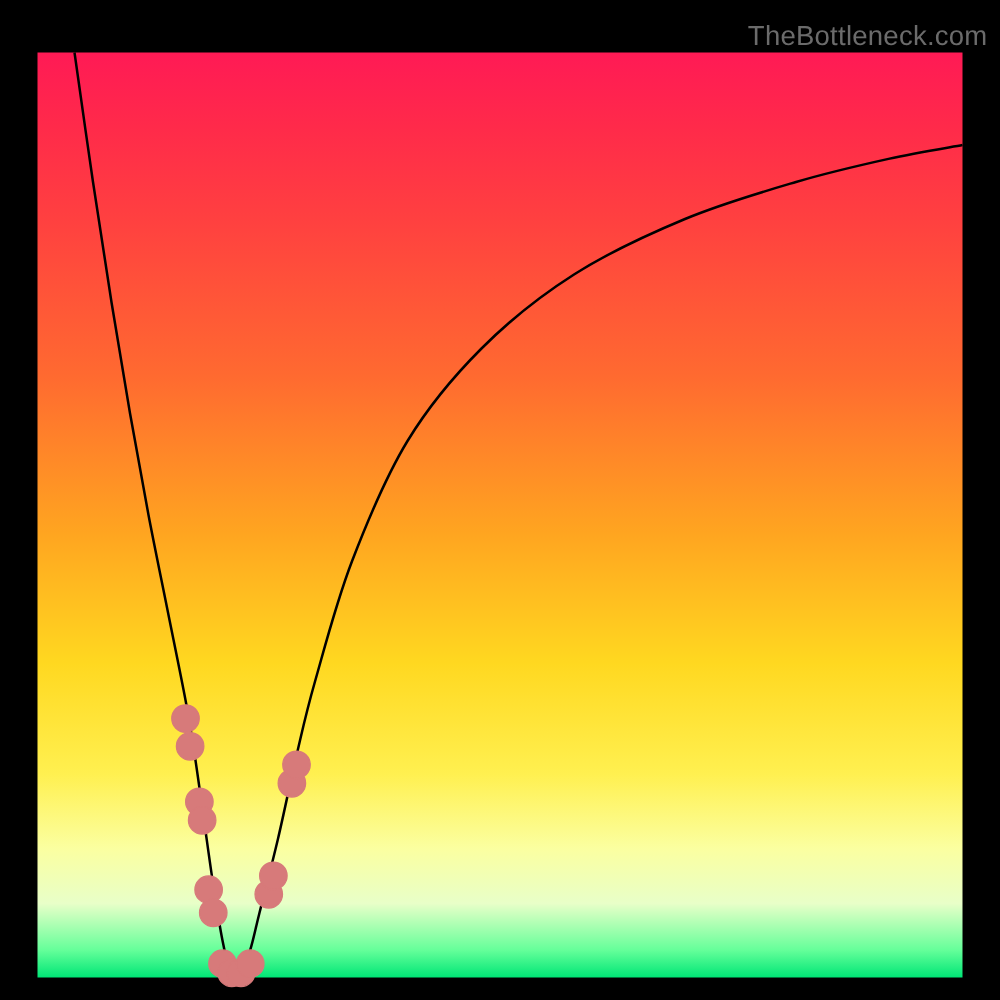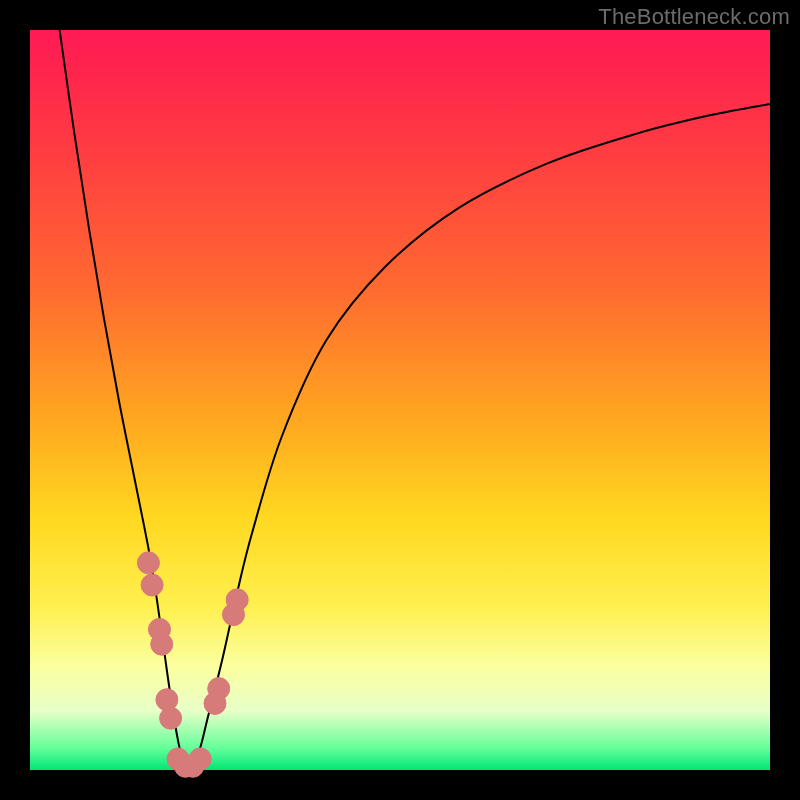--- a/index.html
+++ b/index.html
@@ -7,21 +7,21 @@
     padding: 0;
     width: 800px;
     height: 800px;
     background: #000;
     overflow: hidden;
     font-family: Arial, Helvetica, sans-serif;
   }
   .frame {
     position: absolute;
     left: 0;
-    top: 0;
+    top: 12px;
     width: 800px;
     height: 572px;
     background: #000;
   }
   .plot {
     position: absolute;
     left: 30px;
     top: 30px;
     width: 740px;
     height: 740px;

